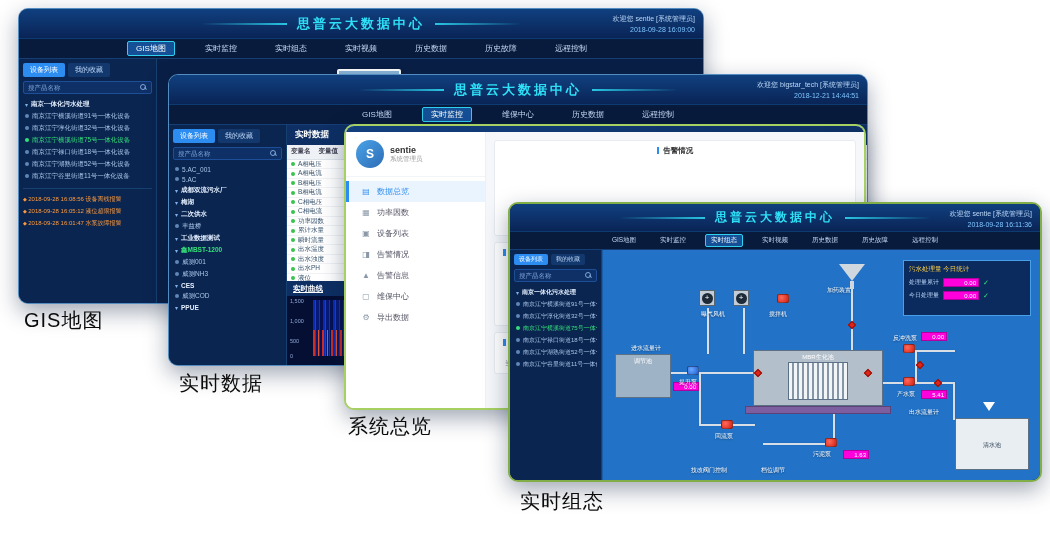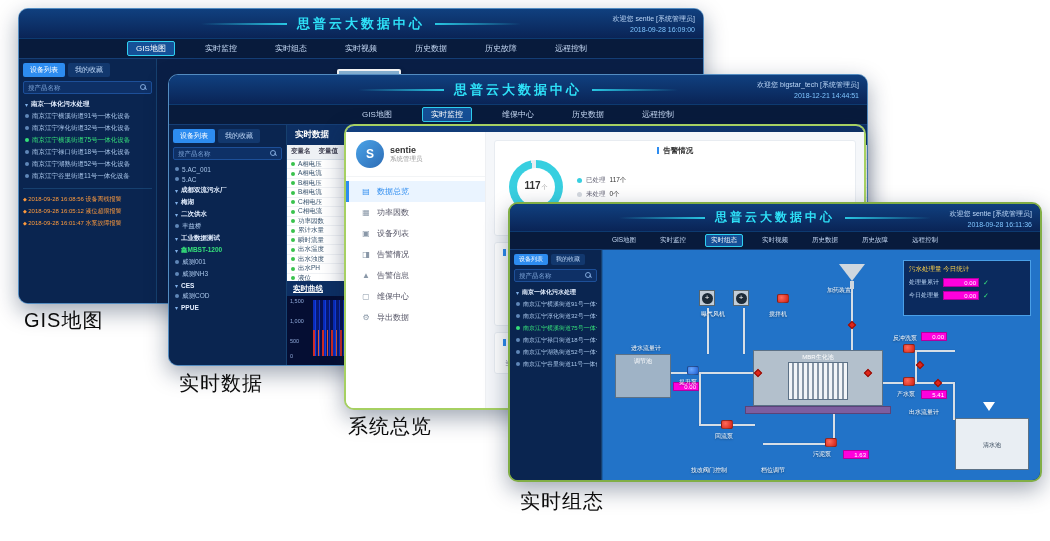--- a/index.html
+++ b/index.html
@@ -656,41 +656,20 @@
               <span class="mi-icon">⚙</span>
               <span>导出数据</span>
             </div>
           </div>
       </div>
       <div style="flex:1;display:flex;flex-direction:column;min-width:0;">
         <div class="w3-content">
           <div class="row">
             <div class="panel pB">
               <div class="panel-title">告警情况</div>
-              <div class="donut-wrap">
-                <div class="donut" style="background: conic-gradient(rgb(56, 207, 224) 0deg, rgb(56, 207, 224) 97%, rgb(232, 236, 241) 97%, rgb(232, 236, 241) 100%);">
-                  <div class="donut-hole">
-                    <span class="d-val">117</span>
-                    <span class="d-unit">个</span>
-                  </div>
-                </div>
-                <div class="legend">
-
-                <div class="leg">
-                      <span class="leg-dot" style="background: rgb(56, 207, 224);"></span>
-                      <span>已处理</span>
-                      <span class="leg-val">117个</span>
-                    </div>
-                    <div class="leg">
-                      <span class="leg-dot" style="background: rgb(213, 218, 224);"></span>
-                      <span>未处理</span>
-                      <span class="leg-val">0个</span>
-                    </div>
-                  </div>
-              </div>
             </div>
           </div>
           <div class="row">
             <div class="panel pC">
               <div class="panel-title">网关在线情况</div>
               <div class="donut-wrap">
                 <div class="donut" style="background: conic-gradient(rgb(62, 207, 142) 0deg, rgb(62, 207, 142) 100%, rgb(232, 236, 241) 100%, rgb(232, 236, 241) 100%);">
                   <div class="donut-hole">
                     <span class="d-val">4</span>
                     <span class="d-unit">台</span>

